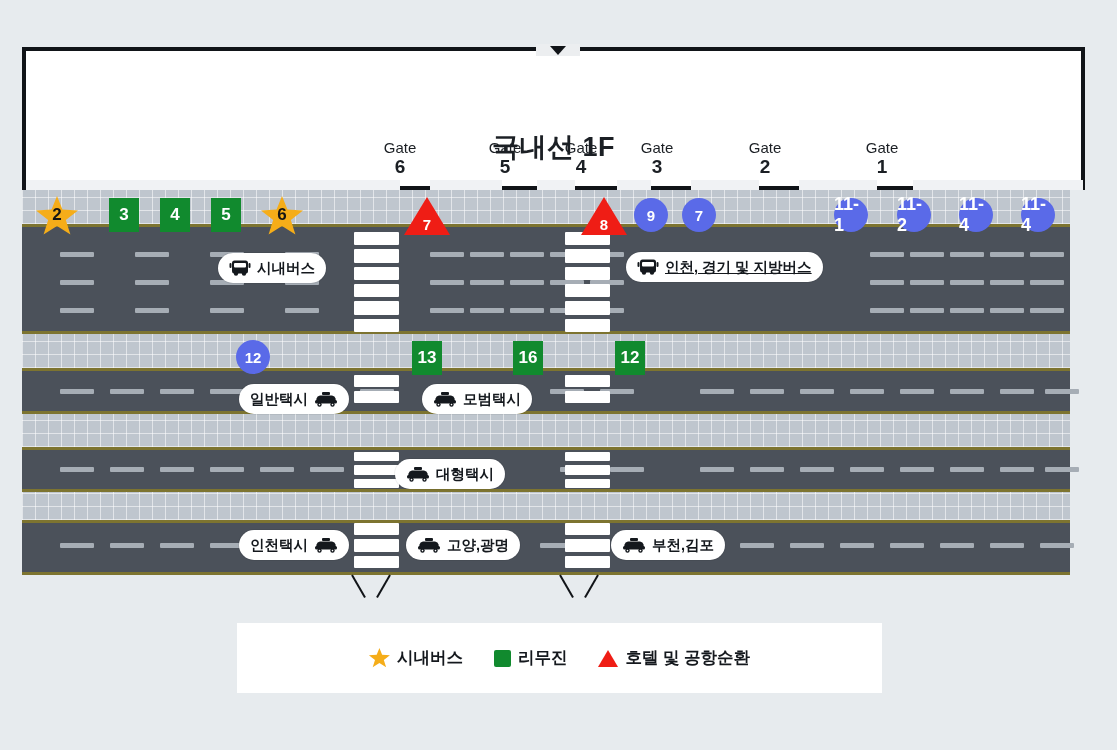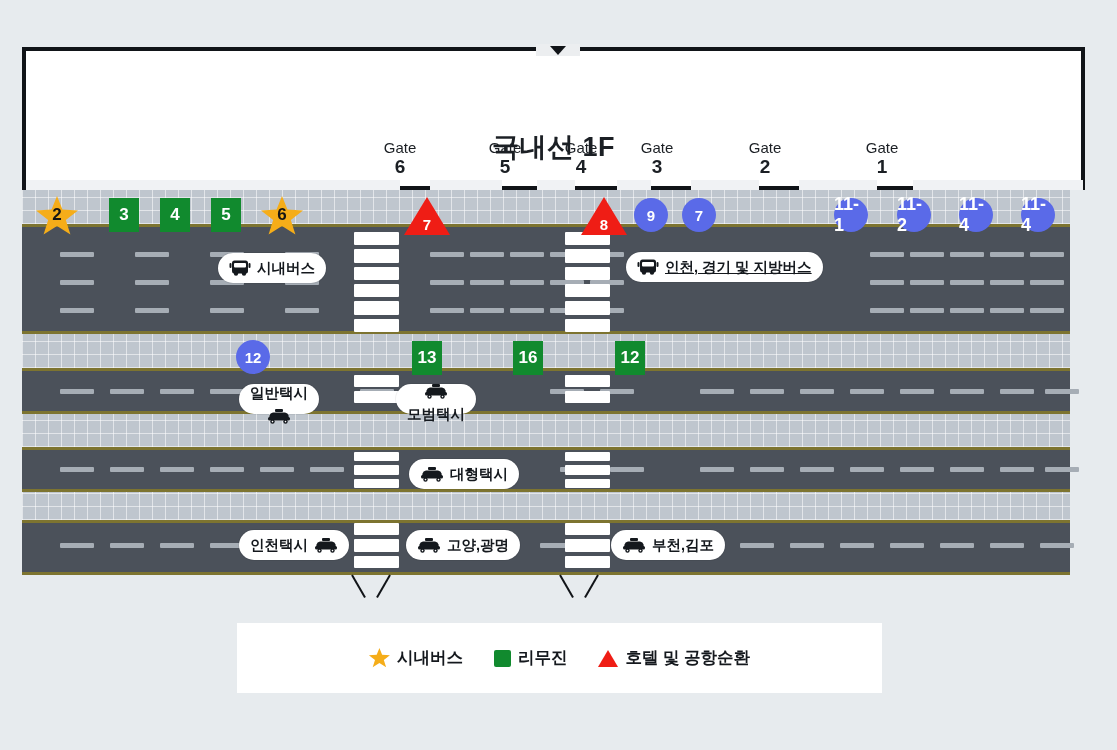--- a/index.html
+++ b/index.html
@@ -468,45 +468,45 @@
       <svg width="22" height="16" viewBox="0 0 22 16">
         <rect x="0.5" y="3" width="2" height="5" rx="1" fill="#14181d"></rect>
         <rect x="19.5" y="3" width="2" height="5" rx="1" fill="#14181d"></rect>
         <rect x="3" y="0.5" width="16" height="13" rx="2.5" fill="#14181d"></rect>
         <rect x="5" y="3" width="12" height="4.5" rx="1" fill="#ffffff"></rect>
         <circle cx="7" cy="13.5" r="2.2" fill="#14181d"></circle>
         <circle cx="15" cy="13.5" r="2.2" fill="#14181d"></circle>
       </svg>
       <span>인천, 경기 및 지방버스</span>
     </div>
-    <div class="pill" style="left: 239px; top: 384px; flex-direction: column;">
+    <div class="pill" style="left: 239px; top: 384px;">
       <span>일반택시</span>
       <svg width="24" height="15" viewBox="0 0 24 15">
         <rect x="8" y="0" width="8" height="3" rx="1" fill="#14181d"></rect>
         <path d="M2 11 L2.5 6.5 Q3 4 6 3.6 L18 3.6 Q21 4 21.5 6.5 L22 11 Z" fill="#14181d"></path>
         <rect x="1" y="8" width="22" height="3.6" rx="1.6" fill="#14181d"></rect>
         <circle cx="5.5" cy="12.6" r="2.2" fill="#14181d"></circle>
         <circle cx="18.5" cy="12.6" r="2.2" fill="#14181d"></circle>
         <circle cx="5.5" cy="12.6" r="0.8" fill="#ffffff"></circle>
         <circle cx="18.5" cy="12.6" r="0.8" fill="#ffffff"></circle>
       </svg>
     </div>
-    <div class="pill" style="left: 396px; top: 384px; flex-direction: column;">
+    <div class="pill" style="left: 422px; top: 384px;">
       <svg width="24" height="15" viewBox="0 0 24 15">
         <rect x="8" y="0" width="8" height="3" rx="1" fill="#14181d"></rect>
         <path d="M2 11 L2.5 6.5 Q3 4 6 3.6 L18 3.6 Q21 4 21.5 6.5 L22 11 Z" fill="#14181d"></path>
         <rect x="1" y="8" width="22" height="3.6" rx="1.6" fill="#14181d"></rect>
         <circle cx="5.5" cy="12.6" r="2.2" fill="#14181d"></circle>
         <circle cx="18.5" cy="12.6" r="2.2" fill="#14181d"></circle>
         <circle cx="5.5" cy="12.6" r="0.8" fill="#ffffff"></circle>
         <circle cx="18.5" cy="12.6" r="0.8" fill="#ffffff"></circle>
       </svg>
       <span>모범택시</span>
     </div>
-    <div class="pill" style="left: 409px; top: 459px;">
+    <div class="pill" style="left: 395px; top: 459px;">
       <svg width="24" height="15" viewBox="0 0 24 15">
         <rect x="8" y="0" width="8" height="3" rx="1" fill="#14181d"></rect>
         <path d="M2 11 L2.5 6.5 Q3 4 6 3.6 L18 3.6 Q21 4 21.5 6.5 L22 11 Z" fill="#14181d"></path>
         <rect x="1" y="8" width="22" height="3.6" rx="1.6" fill="#14181d"></rect>
         <circle cx="5.5" cy="12.6" r="2.2" fill="#14181d"></circle>
         <circle cx="18.5" cy="12.6" r="2.2" fill="#14181d"></circle>
         <circle cx="5.5" cy="12.6" r="0.8" fill="#ffffff"></circle>
         <circle cx="18.5" cy="12.6" r="0.8" fill="#ffffff"></circle>
       </svg>
       <span>대형택시</span>

